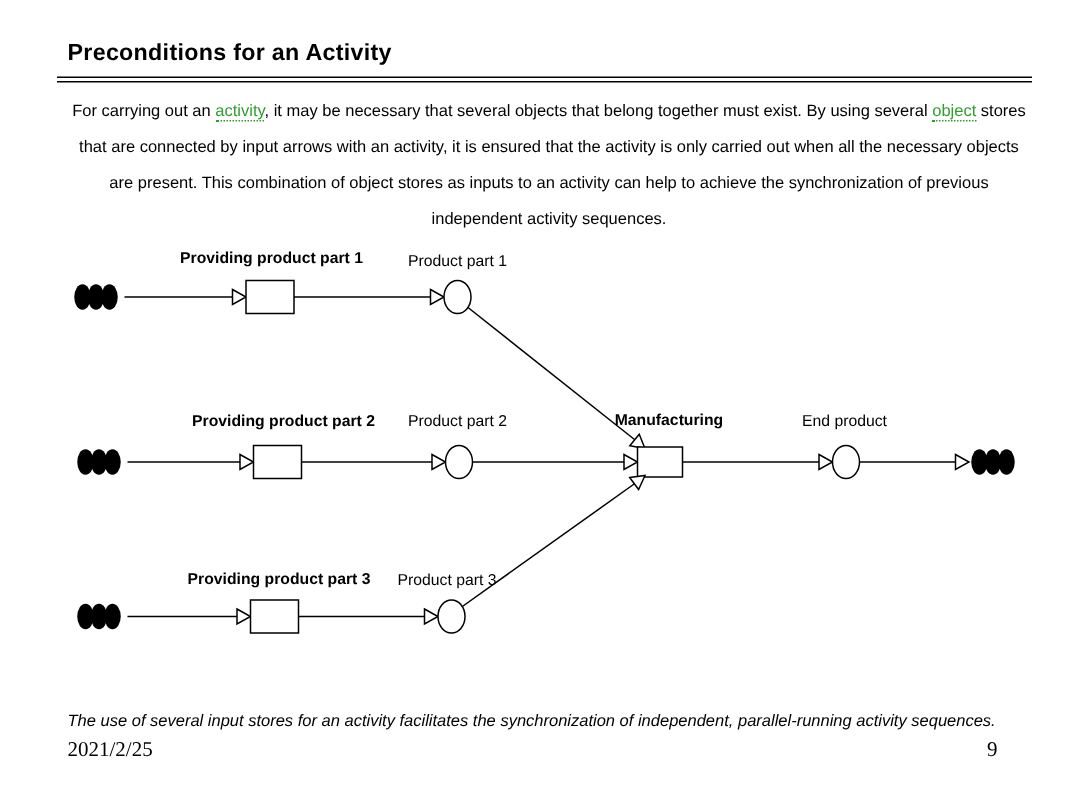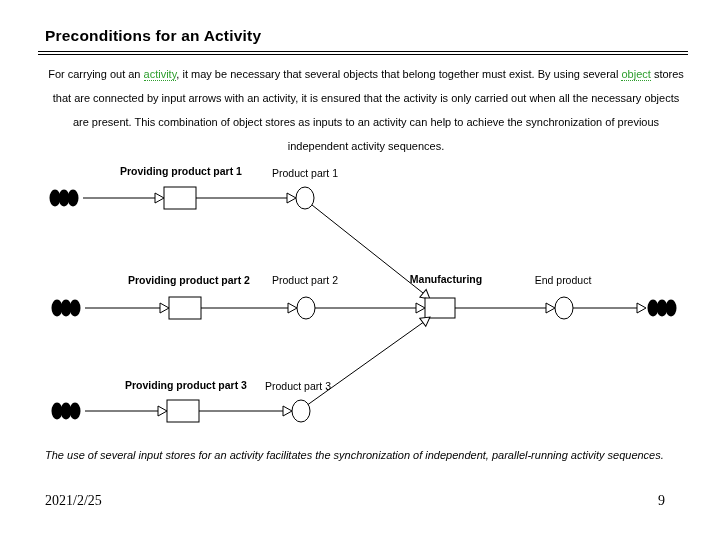--- a/index.html
+++ b/index.html
@@ -44,21 +44,21 @@
   }
   .glossary {
     color: #2E9E2E;
     text-decoration: none;
     border-bottom: 1px dotted #2E9E2E;
     cursor: pointer;
   }
   .caption {
     position: absolute;
     left: 45px;
-    top: 449px;
+    top: 475px;
     margin: 0;
     font-size: 11px;
     font-style: italic;
     white-space: nowrap;
     color: #000000;
   }
   .footer-date {
     position: absolute;
     left: 45px;
     top: 493px;

